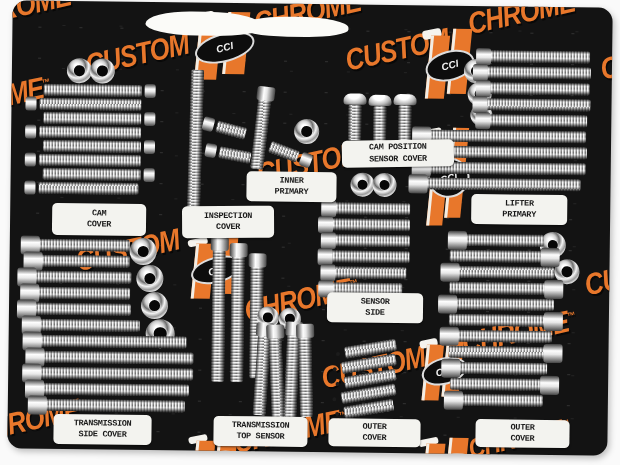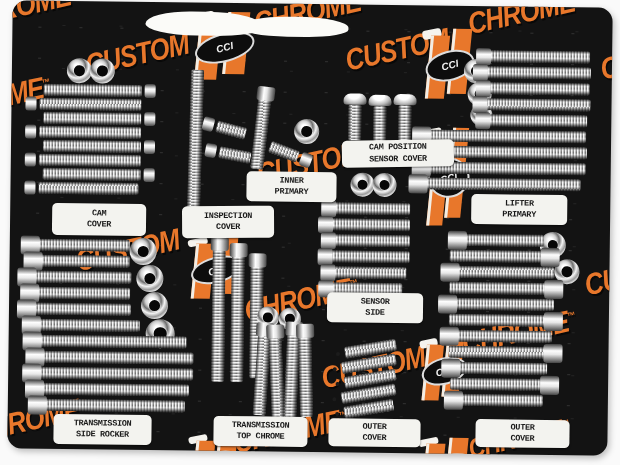--- a/index.html
+++ b/index.html
@@ -217,37 +217,37 @@
     <i class="washer" style="left:127px;top:263px;width:27px;height:27px"></i>
     <i class="washer" style="left:132px;top:290px;width:27px;height:27px"></i>
     <i class="washer" style="left:137px;top:317px;width:29px;height:29px"></i>
     <i class="bolt bh hl big" style="left:28px;top:334px;width:150px"></i>
     <i class="bolt bh hl big" style="left:31px;top:350px;width:154px"></i>
     <i class="bolt bh hl big" style="left:28px;top:366px;width:157px"></i>
     <i class="bolt bh hl big" style="left:31px;top:382px;width:150px"></i>
     <i class="bolt bh hl big" style="left:34px;top:398px;width:143px"></i>
     <div class="plabel" style="left:46px;top:413px;width:90px;height:24px">
       <span>TRANSMISSION</span>
-      <span>SIDE ROCKER</span>
+      <span>SIDE COVER</span>
     </div>
   </div>
 
   <div>
     <i class="bolt bv ht" style="left:203px;top:247px;height:132px"></i>
     <i class="bolt bv ht" style="left:222px;top:253px;height:126px"></i>
     <i class="bolt bv ht" style="left:241px;top:263px;height:112px"></i>
     <i class="washer" style="left:248px;top:303px;width:22px;height:22px"></i>
     <i class="washer" style="left:270px;top:304px;width:22px;height:22px"></i>
     <i class="bolt bv ht" style="left:247px;top:332px;height:80px;transform:rotate(3deg)"></i>
     <i class="bolt bv ht" style="left:262px;top:334px;height:80px;transform:rotate(-3deg)"></i>
     <i class="bolt bv ht" style="left:277px;top:331px;height:84px;transform:rotate(2deg)"></i>
     <i class="bolt bv ht" style="left:291px;top:333px;height:80px;transform:rotate(-2deg)"></i>
     <div class="plabel" style="left:206px;top:413px;width:86px;height:24px">
       <span>TRANSMISSION</span>
-      <span>TOP CHROME</span>
+      <span>TOP SENSOR</span>
     </div>
   </div>
 
   <div>
     <i class="washer" style="left:340px;top:168px;width:24px;height:24px"></i>
     <i class="washer" style="left:362px;top:168px;width:24px;height:24px"></i>
     <i class="bolt bh hl" style="left:325px;top:198px;width:75px"></i>
     <i class="bolt bh hl" style="left:322px;top:214px;width:78px"></i>
     <i class="bolt bh hl" style="left:325px;top:230px;width:75px"></i>
     <i class="bolt bh hl" style="left:322px;top:246px;width:78px"></i>

